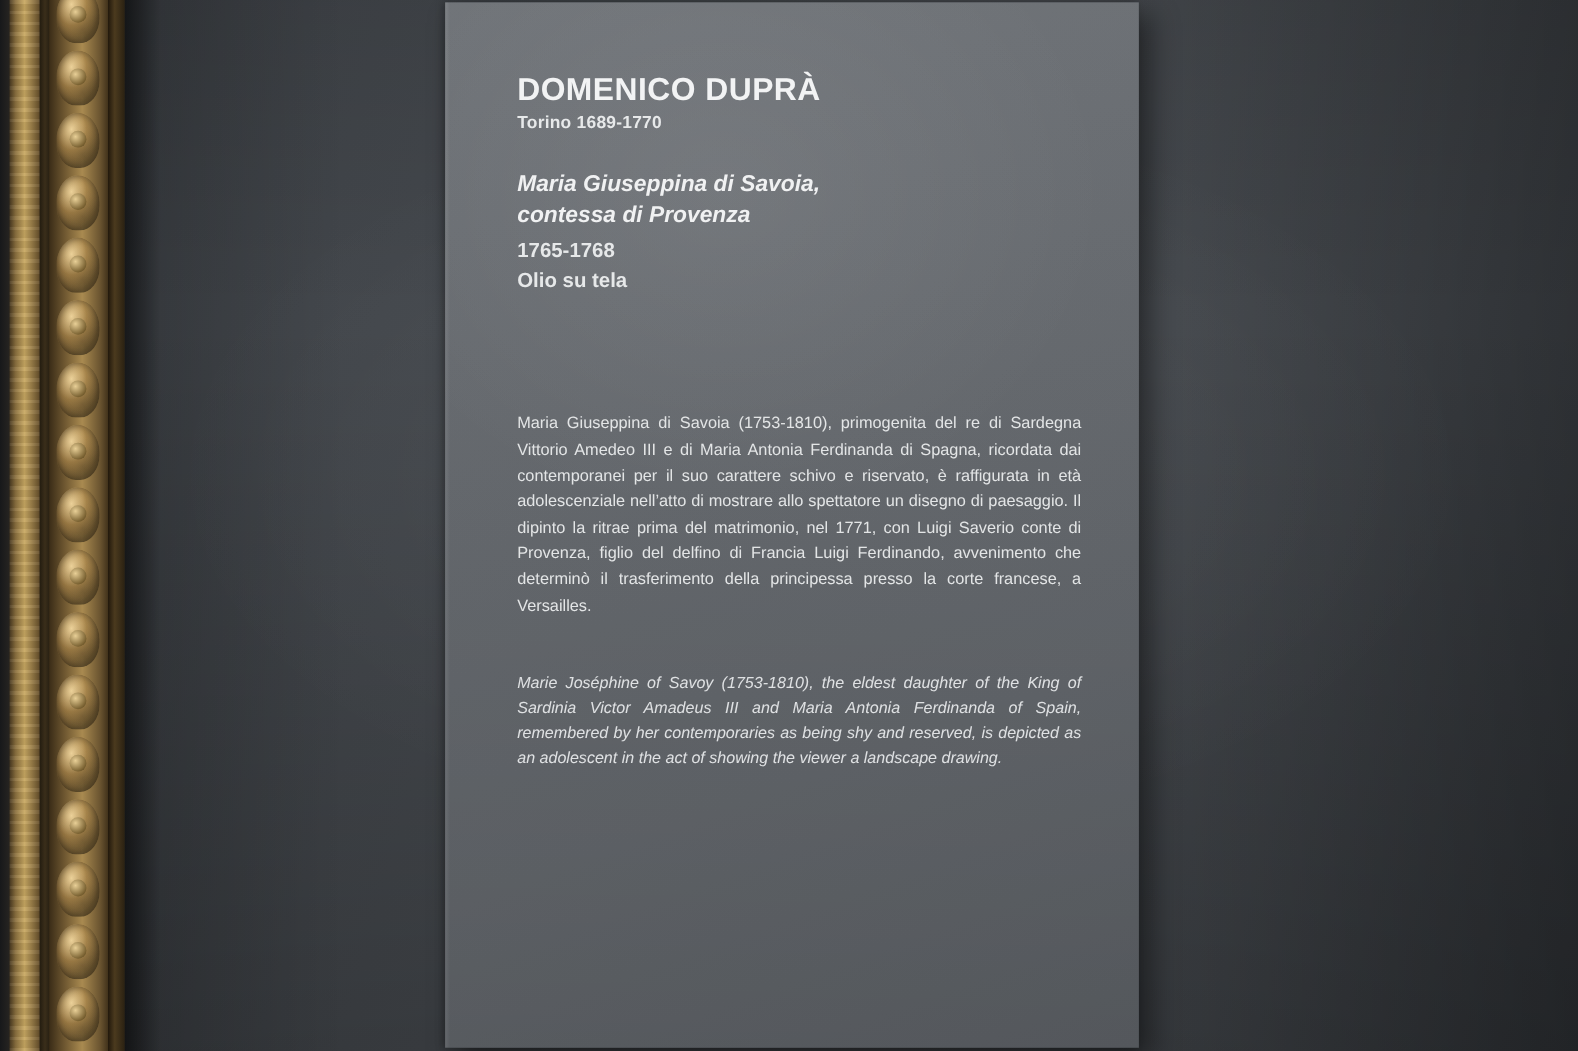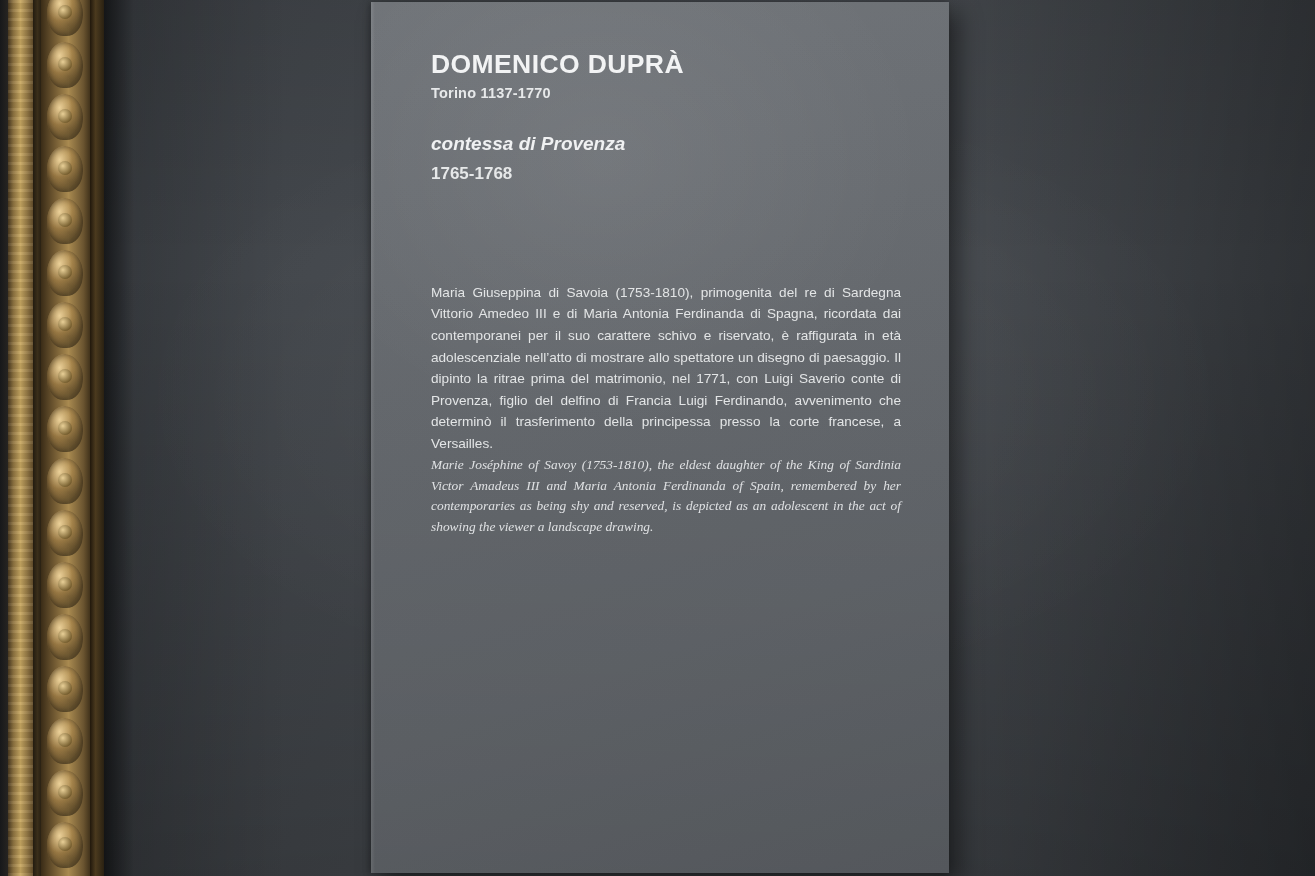--- a/index.html
+++ b/index.html
@@ -133,21 +133,21 @@
   .panel-left-edge {
     position: absolute;
     left: 0; top: 0;
     width: 4px; height: 100%;
     background: linear-gradient(to right, rgba(255,255,255,0.10), rgba(255,255,255,0));
   }
 
   .panel-content {
     position: absolute;
     left: 60px;
-    top: 48px;
+    top: 58px;
     width: 470px;
   }
 
   .artist-name {
     color: #f2f3f4;
     font-size: 26.5px;
     font-weight: bold;
     letter-spacing: 0.4px;
     line-height: 1.1;
     margin: 0 0 6px 0;
@@ -177,27 +177,27 @@
 
   .body-it {
     margin-top: 95px;
     color: #e3e5e6;
     font-size: 13.6px;
     line-height: 1.59;
     text-align: justify;
     text-justify: inter-word;
   }
   .body-en {
+    margin-top: 44px;
     color: #dfe1e3;
     font-size: 13.4px;
     font-style: italic;
     line-height: 1.56;
     text-align: justify;
     text-justify: inter-word;
-    font-family: Liberation Serif, serif;
   }
   .body-en .para2 {
     margin-top: 0;
   }
   .body-p { margin: 0; }
 </style>
 </head>
 <body>
 
 <div class="scene">
@@ -232,26 +232,28 @@
     <div class="frame-inner-lip"></div>
   </div>
   <div class="frame-shadow"></div>
 
   <div class="label-panel">
     <div class="panel-left-edge"></div>
     <div class="panel-sheen"></div>
 
     <div class="panel-content">
       <h1 class="artist-name">DOMENICO DUPRÀ</h1>
-      <div class="artist-dates">Torino 1137-1770</div>
+      <div class="artist-dates">Torino 1689-1770</div>
 
       <div class="work-title">
+        <div>Maria Giuseppina di Savoia,</div>
         <div>contessa di Provenza</div>
       </div>
       <div class="work-meta">1765-1768</div>
+      <div class="work-meta">Olio su tela</div>
 
       <div class="body-it">
         <p class="body-p">Maria Giuseppina di Savoia (1753-1810), primogenita del re di Sardegna Vittorio Amedeo III e di Maria Antonia Ferdinanda di Spagna, ricordata dai contemporanei per il suo carattere schivo e riservato, è raffigurata in età adolescenziale nell’atto di mostrare allo spettatore un disegno di paesaggio. Il dipinto la ritrae prima del matrimonio, nel 1771, con Luigi Saverio conte di Provenza, figlio del delfino di Francia Luigi Ferdinando, avvenimento che determinò il trasferimento della principessa presso la corte francese, a Versailles.</p>
       </div>
 
       <div class="body-en">
         <p class="body-p">Marie Joséphine of Savoy (1753-1810), the eldest daughter of the King of Sardinia Victor Amadeus III and Maria Antonia Ferdinanda of Spain, remembered by her contemporaries as being shy and reserved, is depicted as an adolescent in the act of showing the viewer a landscape drawing.</p>
       </div>
     </div>
   </div>

